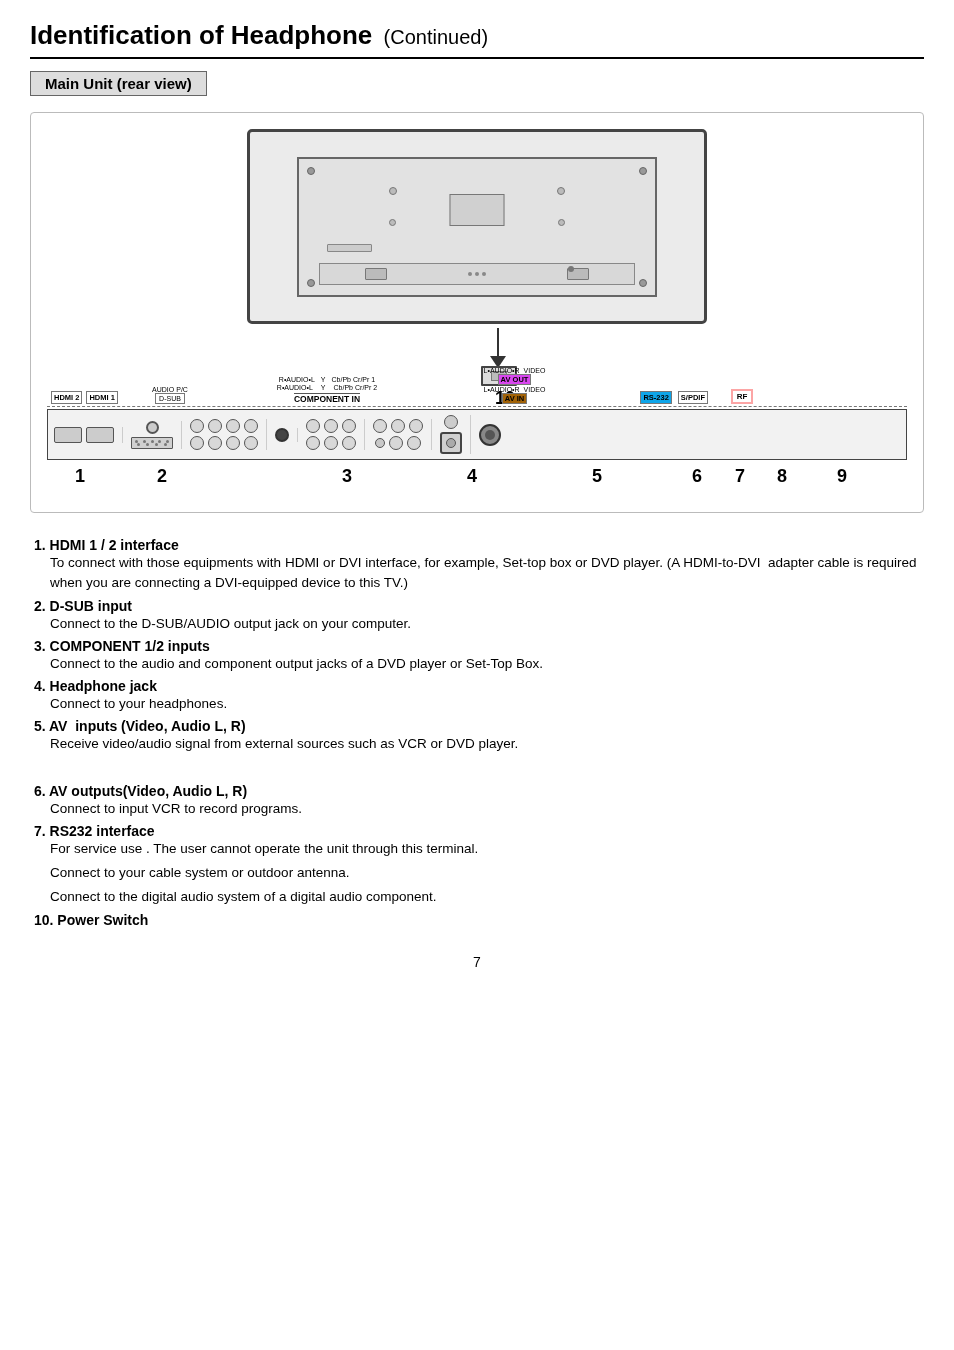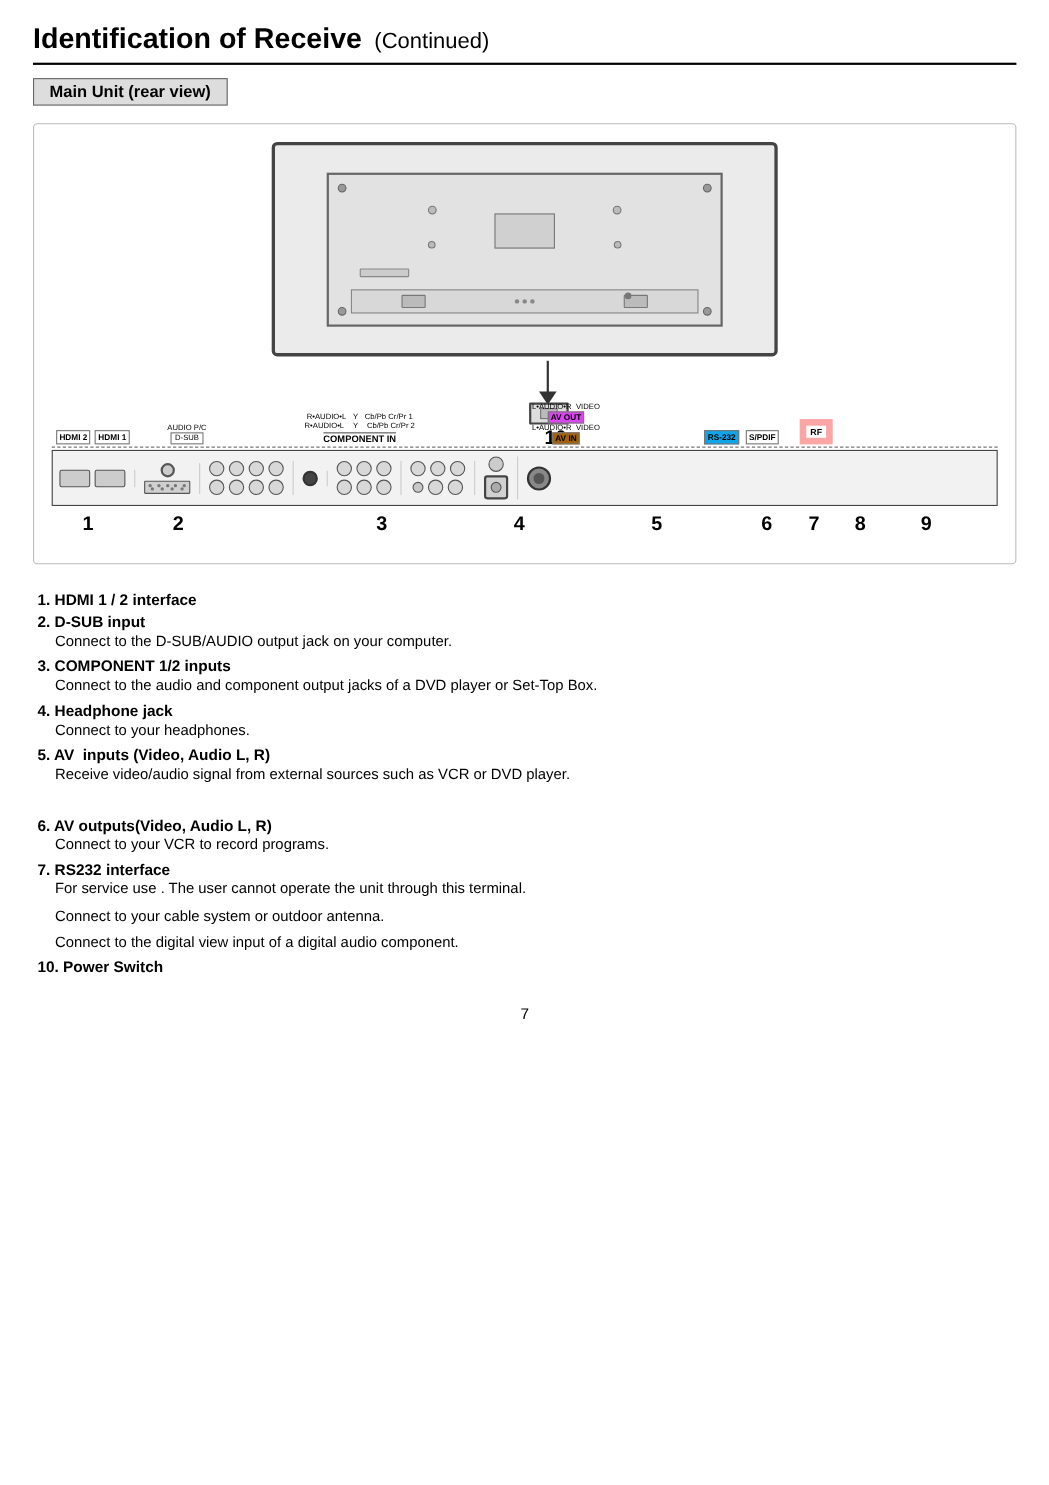--- a/index.html
+++ b/index.html
@@ -53,21 +53,21 @@
       background: #555;
     }
   </style>
 </head>
 <body>
 
 
 
 
 <div style="font-size:26px; font-weight:bold; border-bottom:2.5px solid #000; padding-bottom:6px; margin-bottom:12px;">
-  <span>Identification of Receive</span>
+  <span>Identification of Headphone</span>
   <span style="font-size:20px; font-weight:normal; margin-left:4px;">(Continued)</span>
 </div>
 
 
 <div style="display:inline-block; background:#ddd; border:1.5px solid #666; padding:3px 14px; font-weight:bold; font-size:15px; margin-bottom:16px;">
   <span>Main Unit (rear view)</span>
 </div>
 
 
 <div style="border:1.5px solid #bbb; border-radius:4px; padding:16px 10px 18px 10px; margin-bottom:18px;">
@@ -169,21 +169,21 @@
         </div>
         <span style="font-size:7.5px;font-weight:bold;border:1px solid #777;padding:0 2px;background:#a16207;">AV IN</span>
       </div>
 
       <div style="width:120px;display:flex;gap:6px;align-items:flex-end;justify-content:flex-end;padding-right:4px;">
         <span style="font-size:7.5px;font-weight:bold;border:1px solid #777;padding:1px 2px;background:#0ea5e9;">RS-232</span>
         <span style="font-size:7.5px;font-weight:bold;border:1px solid #777;padding:1px 2px;background:#fff;">S/PDIF</span>
       </div>
 
       <div style="width:60px;display:flex;align-items:flex-end;justify-content:center;">
-        <span style="font-size:8px;font-weight:bold;border:6px solid #fca5a5;padding:1px 4px;background:#fff;">RF</span>
+        <span style="font-size:8px;font-weight:bold;border:2px solid #fca5a5;padding:1px 4px;background:#fff;">RF</span>
       </div>
     </div>
 
     <div style="border-top:1.5px dashed #777;width:100%;margin:2px 0;"></div>
 
     <div style="border:1.5px solid #444;background:#f2f2f2;padding:5px 6px;display:flex;align-items:center;gap:0;width:100%;">
 
       <div style="display:flex;gap:4px;padding-right:8px;border-right:1px solid #ccc;">
         <div class="rect-port-hdmi"></div>
         <div class="rect-port-hdmi"></div>
@@ -285,20 +285,21 @@
     </div>
 
   </div>
 </div>
 
 
 <div style="padding:6px 4px;">
 
   <div style="margin-bottom:4px;">
     <div style="font-weight:bold;font-size:14px;">1. HDMI 1 / 2 interface</div>
+    <div style="padding-left:16px;font-size:13.5px;line-height:1.5;">To connect with those equipments with HDMI or DVI interface, for example, Set-top box or DVD player. (A HDMI-to-DVI&nbsp; adapter cable is required when you are connecting a DVI-equipped device to this TV.)</div>
   </div>
 
   <div style="margin-bottom:4px;">
     <div style="font-weight:bold;font-size:14px;">2. D-SUB input</div>
     <div style="padding-left:16px;font-size:13.5px;line-height:1.5;">Connect to the D-SUB/AUDIO output jack on your computer.</div>
   </div>
 
   <div style="margin-bottom:4px;">
     <div style="font-weight:bold;font-size:14px;">3. COMPONENT 1/2 inputs</div>
     <div style="padding-left:16px;font-size:13.5px;line-height:1.5;">Connect to the audio and component output jacks of a DVD player or Set-Top Box.</div>
@@ -309,34 +310,34 @@
     <div style="padding-left:16px;font-size:13.5px;line-height:1.5;">Connect to your headphones.</div>
   </div>
 
   <div style="margin-bottom:4px;">
     <div style="font-weight:bold;font-size:14px;">5. AV &nbsp;inputs (Video, Audio L, R)</div>
     <div style="padding-left:16px;font-size:13.5px;line-height:1.5;">Receive video/audio signal from external sources such as VCR or DVD player.</div>
   </div>
 
   <div style="margin-bottom:4px;margin-top:28px;">
     <div style="font-weight:bold;font-size:14px;">6. AV outputs(Video, Audio L, R)</div>
-    <div style="padding-left:16px;font-size:13.5px;line-height:1.5;">Connect to your VCR to record programs.</div>
+    <div style="padding-left:16px;font-size:13.5px;line-height:1.5;">Connect to input VCR to record programs.</div>
   </div>
 
   <div style="margin-bottom:4px;">
     <div style="font-weight:bold;font-size:14px;">7. RS232 interface</div>
     <div style="padding-left:16px;font-size:13.5px;line-height:1.5;">For service use . The user cannot operate the unit through this terminal.</div>
   </div>
 
   <div style="margin-bottom:4px;">
     <div style="padding-left:16px;font-size:13.5px;line-height:1.5;">Connect to your cable system or outdoor antenna.</div>
   </div>
 
   <div style="margin-bottom:4px;">
-    <div style="padding-left:16px;font-size:13.5px;line-height:1.5;">Connect to the digital view input of a digital audio component.</div>
+    <div style="padding-left:16px;font-size:13.5px;line-height:1.5;">Connect to the digital audio system of a digital audio component.</div>
   </div>
 
   <div style="margin-bottom:4px;">
     <div style="font-weight:bold;font-size:14px;">10. Power Switch</div>
   </div>
 
 </div>
 
 
 <div style="text-align:center;font-size:14px;margin-top:16px;">

